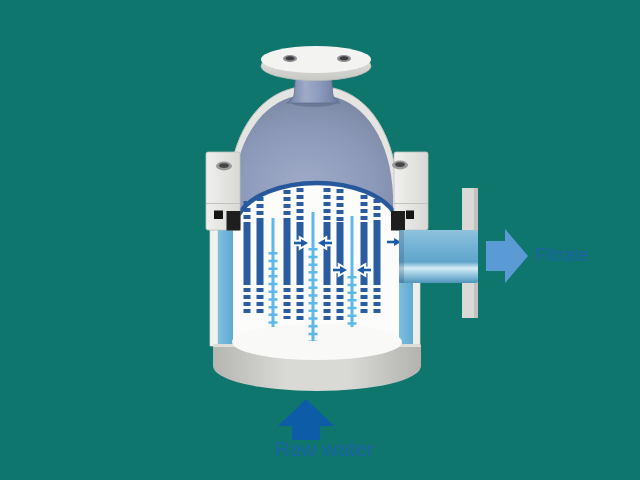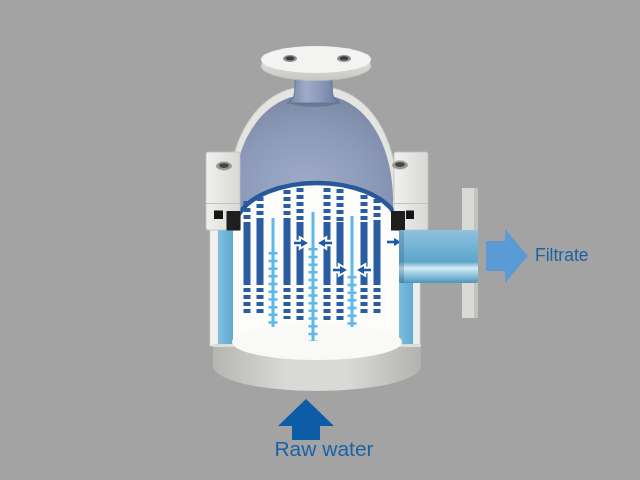--- a/index.html
+++ b/index.html
@@ -1,16 +1,16 @@
 <!DOCTYPE html>
 <html><head>
 <meta charset="utf-8">
 <style>
   html,body{margin:0;padding:0;background:#ffffff;}
-  .stage{width:640px;height:480px;position:relative;background:#a3a3a3;overflow:hidden;}
+  .stage{width:640px;height:480px;position:relative;background:#0f766e;overflow:hidden;}
   svg{display:block;}
   .seg{stroke:#2a5ca2;stroke-width:7;fill:none;}
   .dots{stroke-dasharray:4 3;}
   .bar-mid{fill:#2a5ca2;}
   .pl{stroke:#5cb9e9;fill:none;}
   .pl-main{stroke-width:3;}
   .pl-tick{stroke-width:9;stroke-dasharray:2.5 5.2;}
   .fa-halo{stroke:#ffffff;stroke-width:6.5;fill:none;}
   .fa-halo-f{fill:#ffffff;stroke:#ffffff;stroke-width:3.5;}
   .fa-line{stroke:#1b5ca6;stroke-width:2.6;fill:none;}

